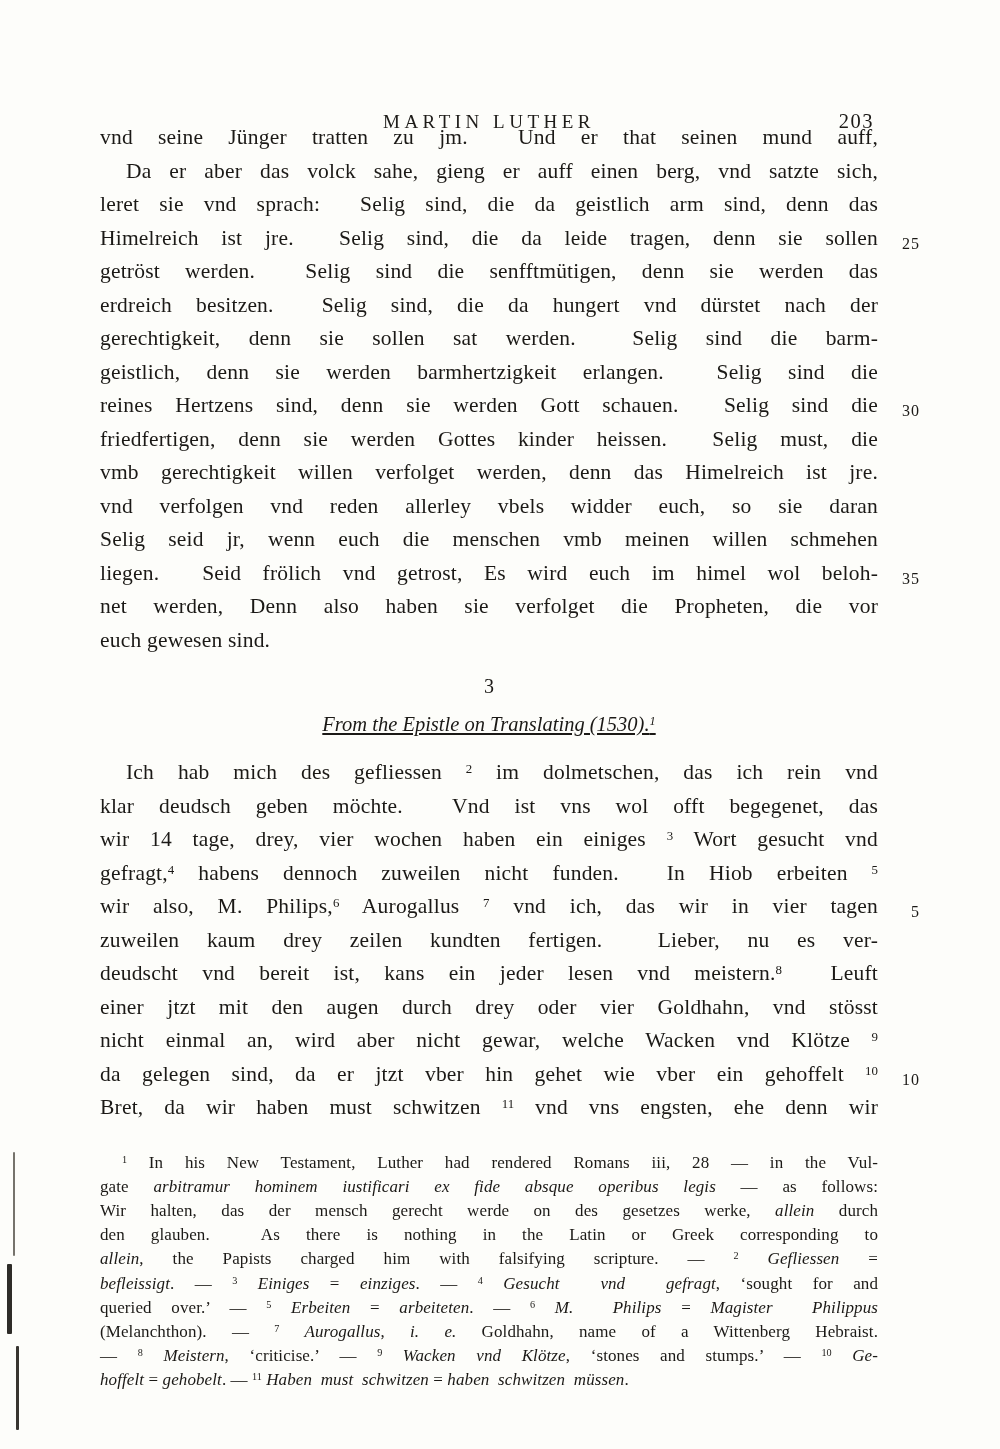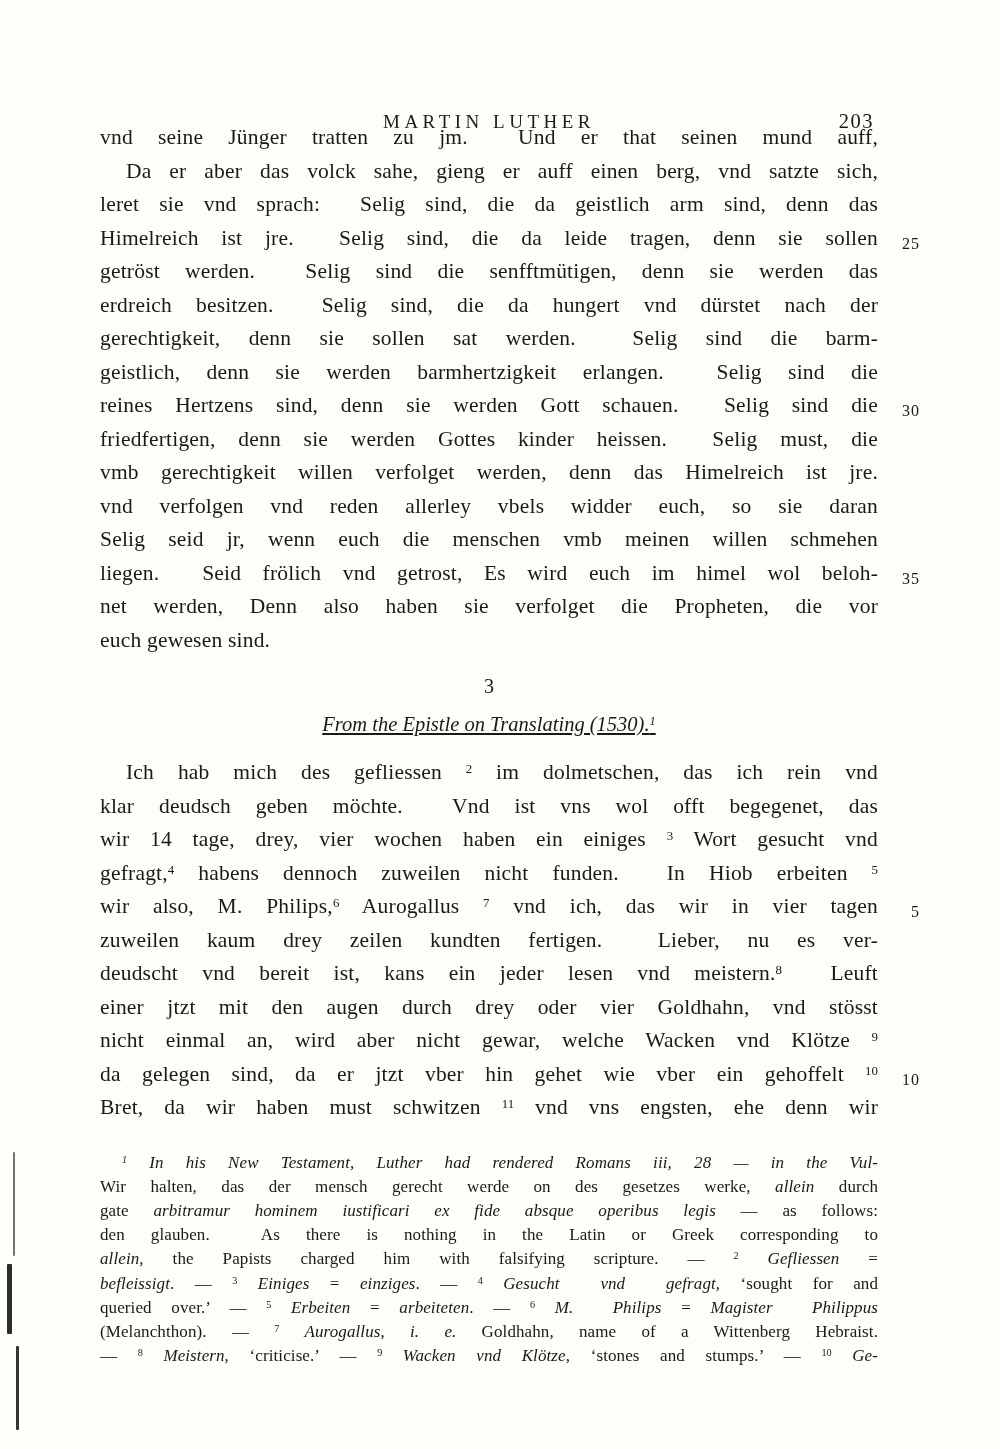--- a/index.html
+++ b/index.html
@@ -80,21 +80,21 @@
   .fline {
     position: relative;
     font-size: 17px;
     line-height: 24.2px;
     text-align: justify;
     text-align-last: justify;
     white-space: pre-wrap;
     letter-spacing: 0.1px;
   }
   .fline.last { text-align-last: left; }
-  .fline.indent { text-indent: 22px; font-style: italic; }
+  .fline.indent { text-indent: 22px; }
   .it { font-style: italic; }
   .sup {
     font-size: 60%;
     vertical-align: 6px;
     line-height: 0;
     letter-spacing: 0;
   }
   .fline .sup { vertical-align: 5px; }
   .margin-mark { position: absolute; border-radius: 1px; }
   .mark-1 { left: 13px; top: 1152px; width: 2px; height: 104px; background: #76736c; }
@@ -142,28 +142,29 @@
         <div class="bline">wir also, M. Philips,<span class="sup">6</span> Aurogallus <span class="sup">7</span> vnd ich, das wir in vier tagen<span class="lineno">5</span></div>
         <div class="bline">zuweilen kaum drey zeilen kundten fertigen.  Lieber, nu es ver-</div>
         <div class="bline">deudscht vnd bereit ist, kans ein jeder lesen vnd meistern.<span class="sup">8</span>  Leuft</div>
         <div class="bline">einer jtzt mit den augen durch drey oder vier Goldhahn, vnd stösst</div>
         <div class="bline">nicht einmal an, wird aber nicht gewar, welche Wacken vnd Klötze <span class="sup">9</span></div>
         <div class="bline">da gelegen sind, da er jtzt vber hin gehet wie vber ein gehoffelt <span class="sup">10</span><span class="lineno">10</span></div>
         <div class="bline">Bret, da wir haben must schwitzen <span class="sup">11</span> vnd vns engsten, ehe denn wir</div>
       </div>
     <div class="footnotes">
         <div class="fline indent"><span class="sup">1</span> In his New Testament, Luther had rendered Romans iii, 28 — in the Vul-</div>
+        <div class="fline">gate <span class="it">arbitramur hominem iustificari ex fide absque operibus legis</span> — as follows:</div>
         <div class="fline">Wir halten, das der mensch gerecht werde on des gesetzes werke, <span class="it">allein</span> durch</div>
-        <div class="fline">gate <span class="it">arbitramur hominem iustificari ex fide absque operibus legis</span> — as follows:</div>
         <div class="fline">den glauben.  As there is nothing in the Latin or Greek corresponding to</div>
         <div class="fline"><span class="it">allein</span>, the Papists charged him with falsifying scripture. — <span class="sup">2</span> <span class="it">Gefliessen</span> =</div>
         <div class="fline"><span class="it">befleissigt</span>. — <span class="sup">3</span> <span class="it">Einiges</span> = <span class="it">einziges</span>. — <span class="sup">4</span> <span class="it">Gesucht  vnd  gefragt</span>, ‘sought for and</div>
         <div class="fline">queried over.’ — <span class="sup">5</span> <span class="it">Erbeiten</span> = <span class="it">arbeiteten</span>. — <span class="sup">6</span> <span class="it">M.  Philips</span> = <span class="it">Magister  Philippus</span></div>
         <div class="fline">(Melanchthon). — <span class="sup">7</span> <span class="it">Aurogallus</span>, <span class="it">i. e.</span> Goldhahn, name of a Wittenberg Hebraist.</div>
         <div class="fline">— <span class="sup">8</span> <span class="it">Meistern</span>, ‘criticise.’ — <span class="sup">9</span> <span class="it">Wacken vnd Klötze</span>, ‘stones and stumps.’ — <span class="sup">10</span> <span class="it">Ge-</span></div>
+        <div class="fline last"><span class="it">hoffelt</span> = <span class="it">gehobelt</span>. — <span class="sup">11</span> <span class="it">Haben  must  schwitzen</span> = <span class="it">haben  schwitzen  müssen</span>.</div>
       </div>
   </div>
 
   <div class="margin-mark mark-1"></div>
   <div class="margin-mark mark-2"></div>
   <div class="margin-mark mark-3"></div>
 
 </div>
 
 </body></html>

